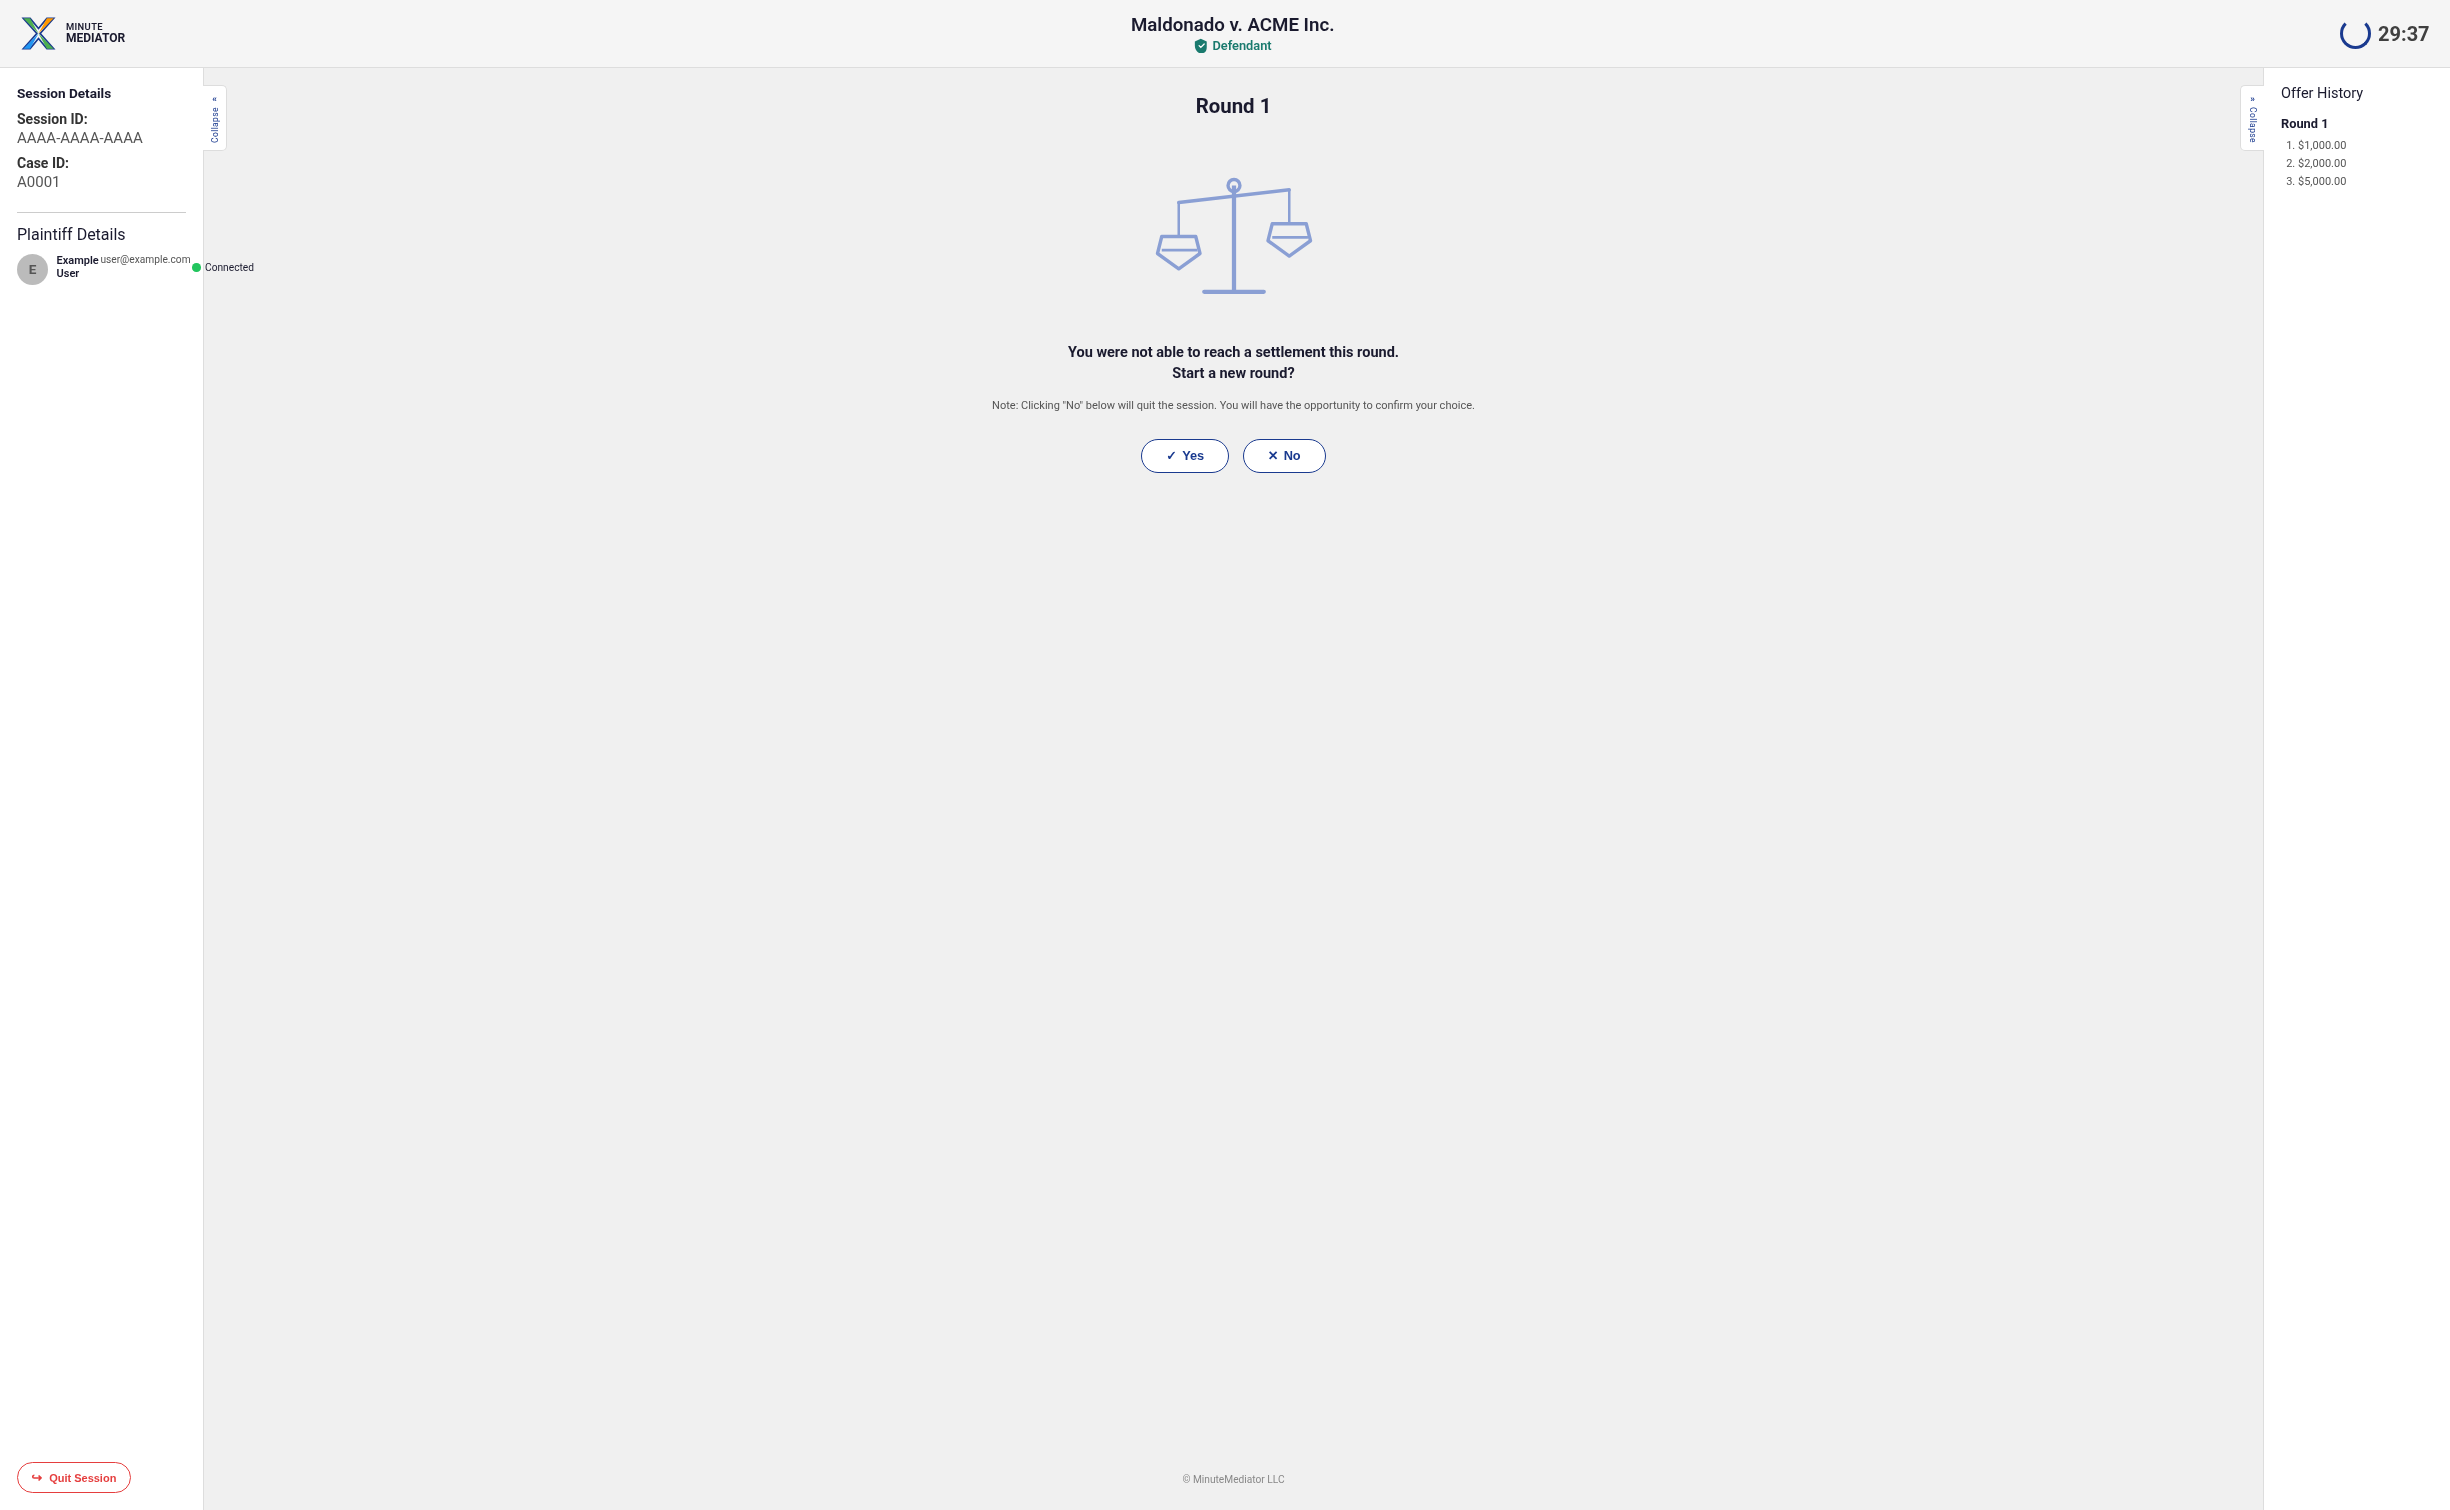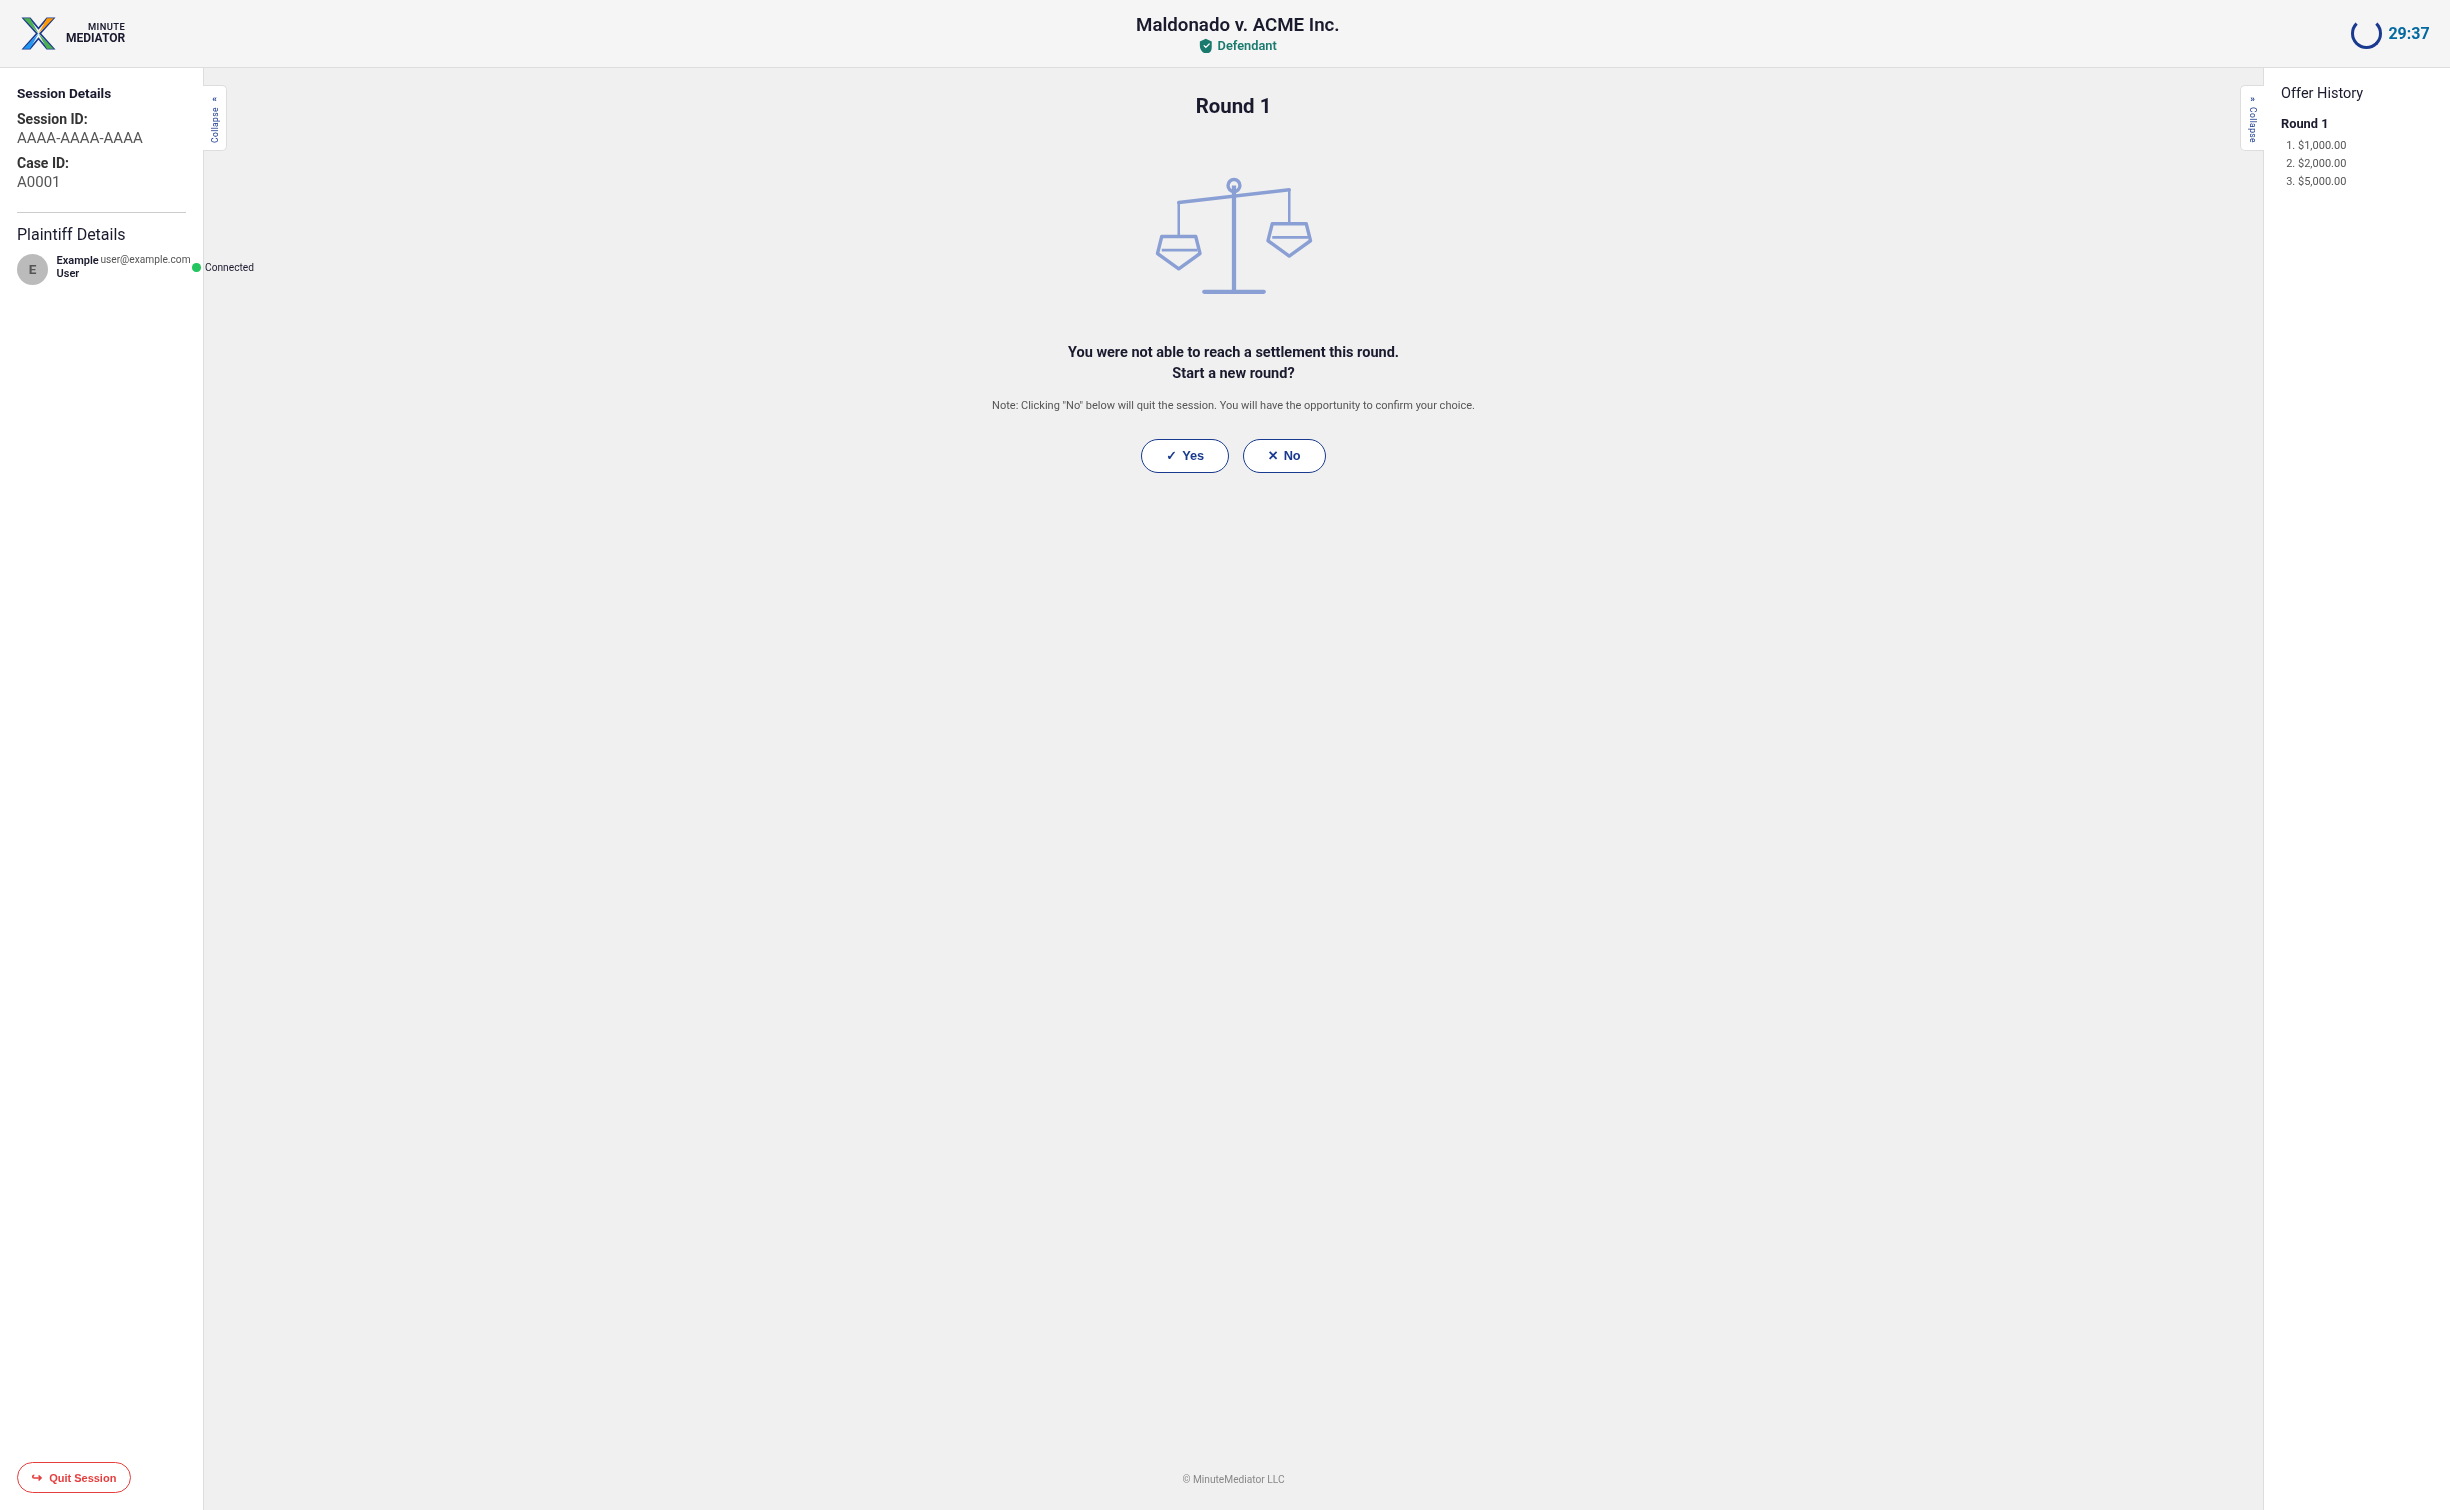--- a/index.html
+++ b/index.html
@@ -29,21 +29,20 @@
       width: 37px;
       height: 37px;
     }
     .logo-text {
       display: flex;
       flex-direction: column;
       line-height: 1.1;
       font-weight: 700;
       font-size: 12px;
       color: #1a1a2e;
-      text-align: right;
     }
     .logo-text span:first-child { font-size: 9.4px; font-weight: 600; letter-spacing: 0.4px; }
     .header-center {
       text-align: center;
     }
     .header-title {
       font-size: 18.7px;
       font-weight: 600;
       color: #1a1a2e;
     }
@@ -59,22 +58,22 @@
     }
     .shield-icon {
       width: 13.6px;
       height: 15.3px;
       display: inline-block;
     }
     .header-timer {
       display: flex;
       align-items: center;
       gap: 6.8px;
-      color: #0369a1;
-      font-size: 16px;
+      color: #404040;
+      font-size: 20px;
       font-weight: 700;
     }
     .timer-circle {
       width: 31px;
       height: 31px;
       border-radius: 50%;
       border: 3.4px solid #1a3a8f;
       border-top-color: transparent;
     }
 

